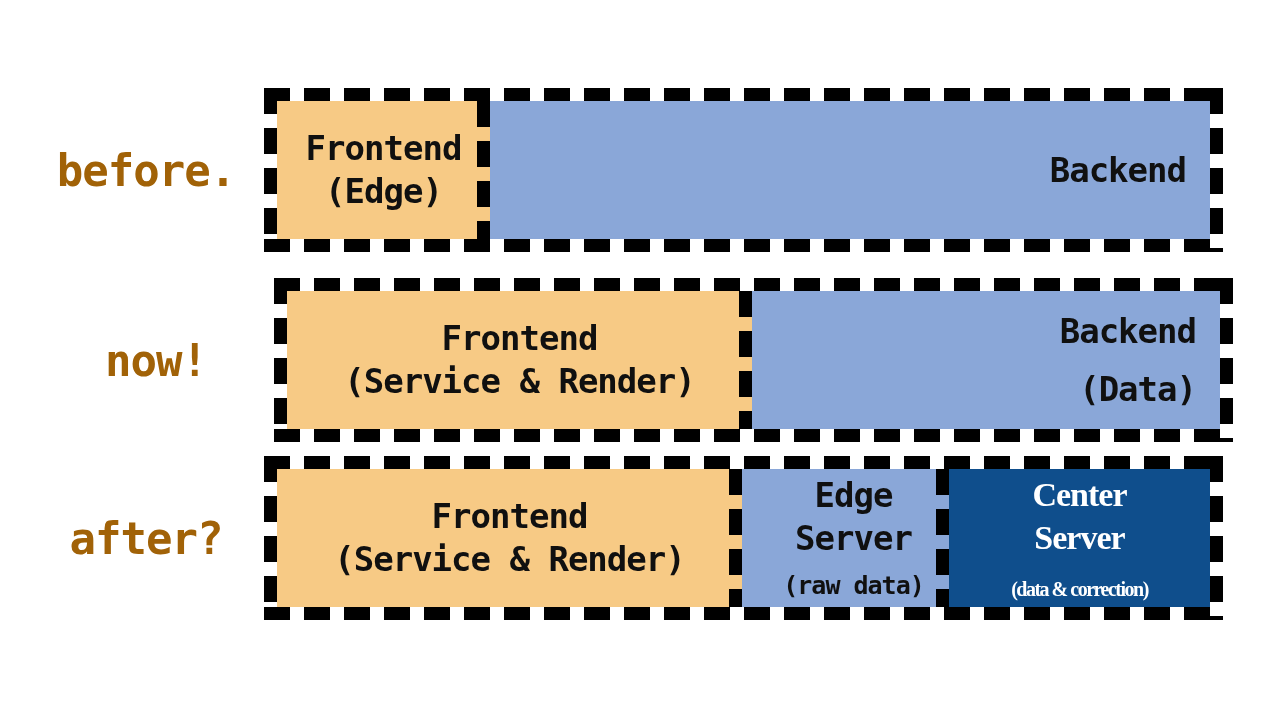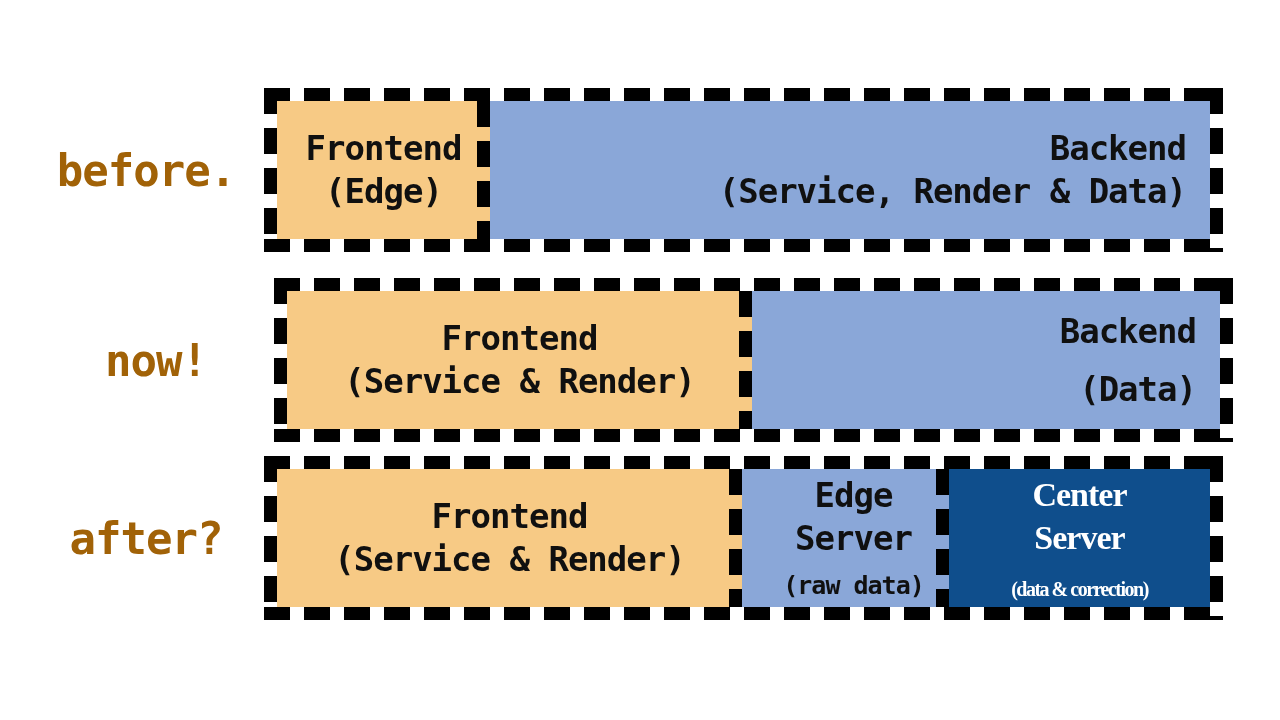--- a/index.html
+++ b/index.html
@@ -120,21 +120,20 @@
         <div class="segment fill-frontend w-fe1">
           <div class="seg-text center">
             <div class="line t-main">Frontend</div>
             <div class="line t-main">(Edge)</div>
           </div>
           <div class="divider"></div>
         </div>
         <div class="segment fill-backend grow">
           <div class="seg-text right">
             <div class="line t-main">Backend</div>
-            <div class="line t-main">(Service, Render &amp; Data)</div>
           </div>
         </div>
       </div>
     </div>
   </div>
 
   <div class="row row-now">
     <div class="row-label">now!</div>
     <div class="frame">
       <div class="frame-inner">

